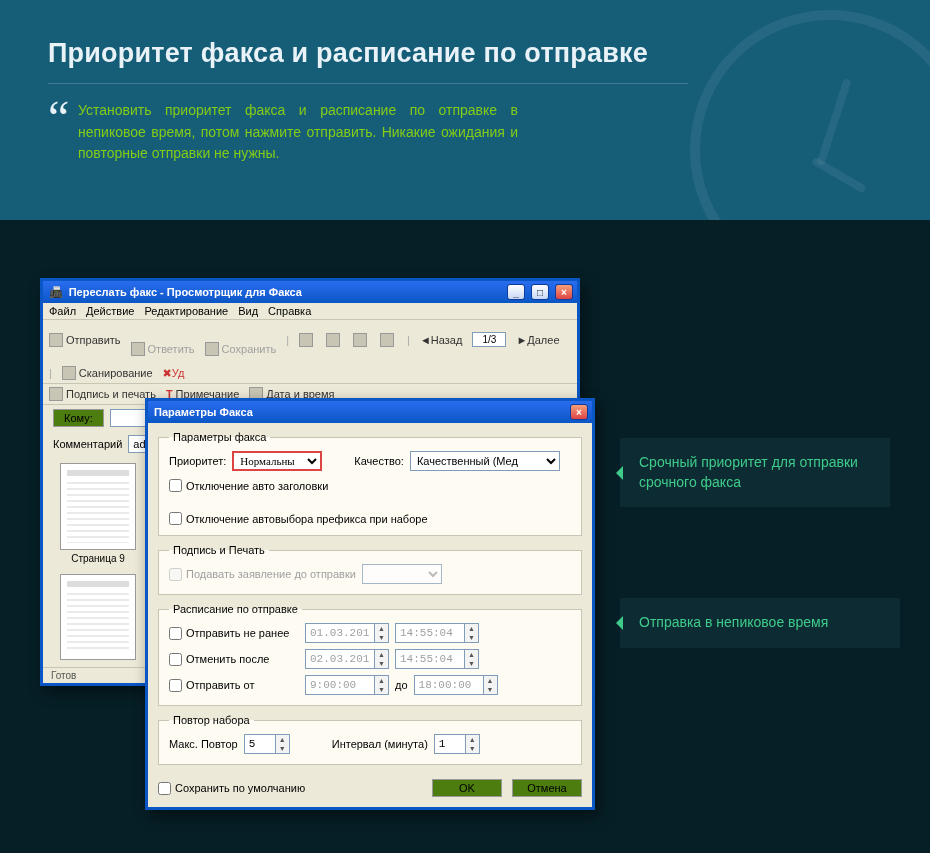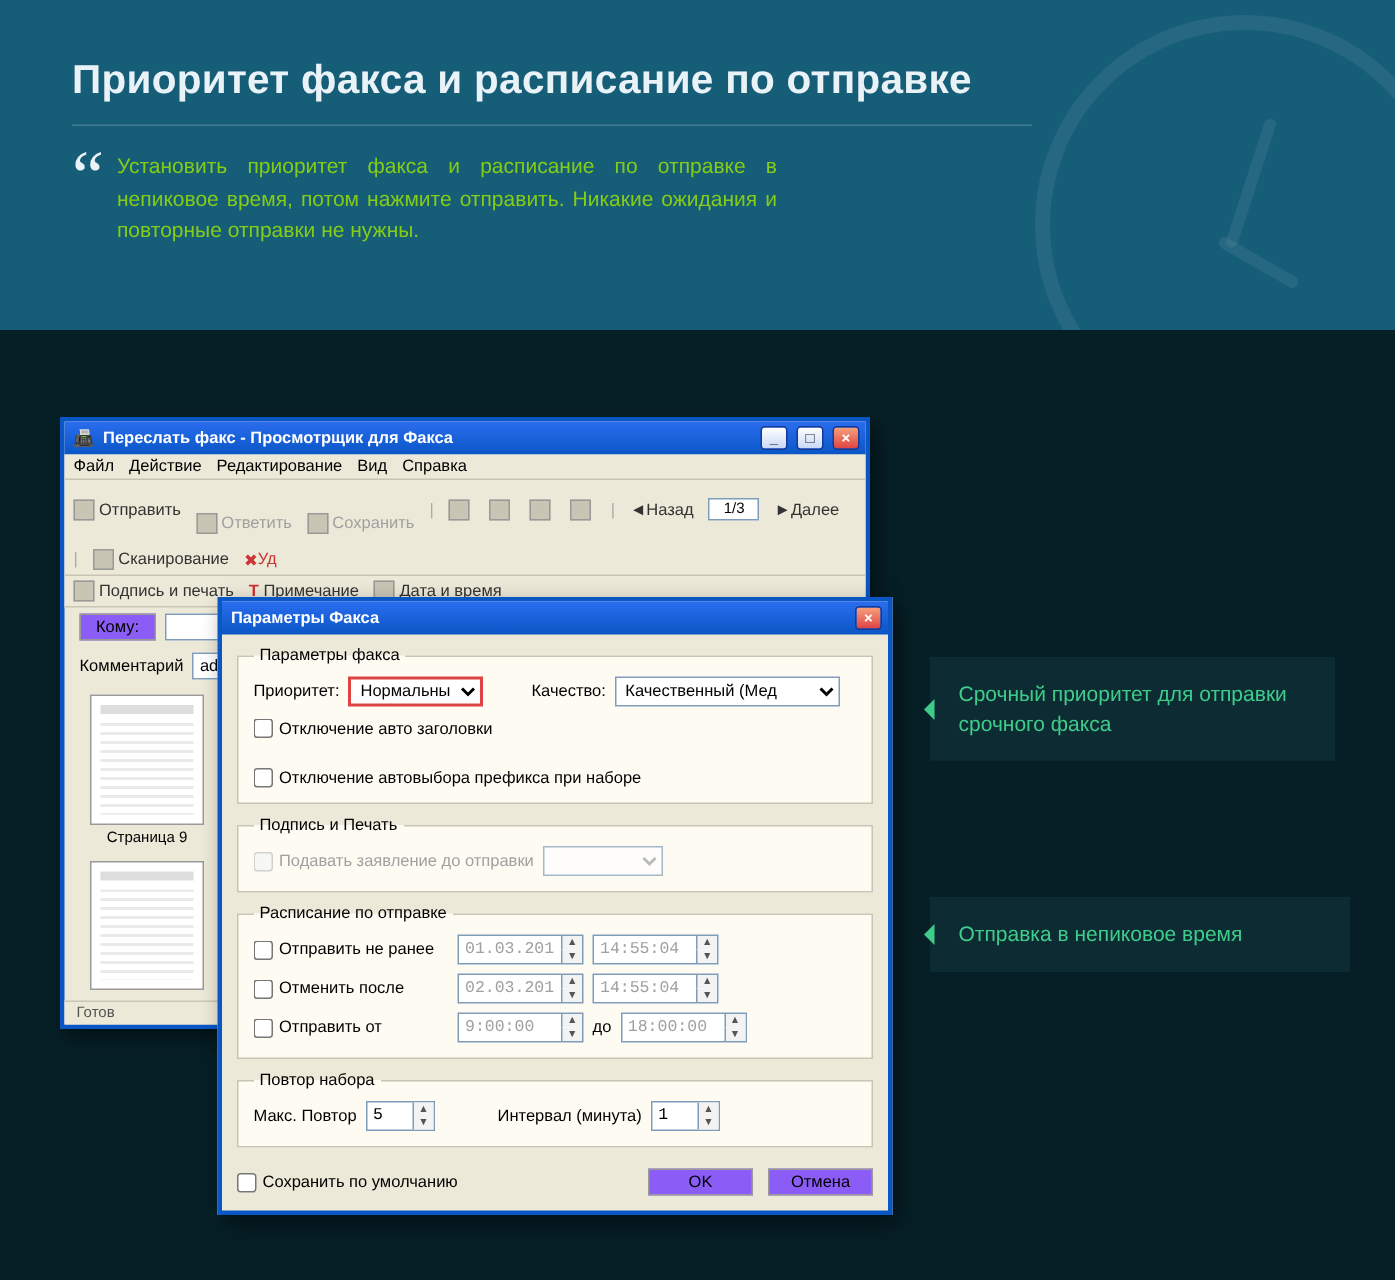--- a/index.html
+++ b/index.html
@@ -106,39 +106,39 @@
   .xp-close{ background:linear-gradient(#f7a07a,#d44);color:#fff;}
   .xp-menu { background:#ece9d8; border-bottom:1px solid #c8c5b4; padding:2px 6px; display:flex; gap:10px;}
   .xp-menu span{cursor:default;}
   .xp-toolbar { background:#ece9d8; border-bottom:1px solid #c8c5b4; padding:3px 6px; display:flex; gap:10px; align-items:center; flex-wrap:wrap;}
   .tb-icon{width:14px;height:14px;display:inline-block;background:#c8c5b4;border:1px solid #999;vertical-align:middle;margin-right:3px;}
   .tb-item{color:#333; display:inline-flex; align-items:center;}
   .tb-item.disabled{color:#a0a0a0;margin-top:19px;}
   .page-field{width:34px;border:1px solid #7f9db9;background:#fff;text-align:center;font-size:10px;padding:1px;}
   .row{display:flex;align-items:center;gap:6px;padding:4px 10px;}
   .row input[type=text]{border:1px solid #7f9db9;background:#fff;height:18px;padding:1px 4px;font-size:11px;}
-  .xp-btn{background:#8b5cf6;border:1px solid #999;padding:2px 10px;font-size:11px;}
+  .xp-btn{background:#4d7c0f;border:1px solid #999;padding:2px 10px;font-size:11px;}
   .viewer-body{display:flex;gap:8px;padding:6px 10px 4px 10px;height:210px;}
   .thumb-col{width:90px;display:flex;flex-direction:column;align-items:center;}
   .thumb{width:76px;height:96px;background:#fff;border:1px solid #9a9a9a;margin-bottom:3px;position:relative;overflow:hidden;}
   .thumb::before{content:"";position:absolute;inset:6px 6px auto 6px;height:6px;background:#ddd;}
   .thumb::after{content:"";position:absolute;left:6px;right:6px;top:18px;bottom:6px;
     background:repeating-linear-gradient(#eaeaea,#eaeaea 2px,#fff 2px,#fff 6px);}
   .status{background:#ece9d8;border-top:1px solid #c8c5b4;padding:2px 8px;font-size:10px;color:#555;}
 
   
   .win-viewer{ left:40px; top:58px; width:540px;}
 
   
   .win-params{ left:145px; top:178px; width:450px;}
   .fieldset{border:1px solid #c8c5b4;margin:8px 10px;padding:8px 10px 10px 10px;background:#fdfbf2;}
   .fieldset legend{padding:0 4px;font-size:11px;}
   .inline{display:flex;align-items:center;gap:6px;flex-wrap:wrap;}
   .select{border:1px solid #7f9db9;background:#fff;height:20px;font-size:11px;padding:0 2px;}
-  .highlight{border:2px solid #d44 !important;}
+  .highlight{border:2px solid #d44 !important;font-family:Liberation Serif, serif;}
   .chk{display:inline-flex;align-items:center;gap:4px;font-size:11px;}
   .chk input{width:13px;height:13px;}
   .spin{display:inline-flex;align-items:center;border:1px solid #7f9db9;background:#fff;height:20px;}
   .spin input{border:0;width:68px;height:18px;font-size:11px;padding:0 4px;background:transparent;font-family:Liberation Mono, monospace;}
   .spin .arrows{width:14px;display:flex;flex-direction:column;}
   .spin .arrows span{height:9px;border-left:1px solid #7f9db9;font-size:7px;line-height:9px;text-align:center;color:#555;background:#f3f3f3;}
   .params-footer{display:flex;align-items:center;gap:10px;padding:6px 10px 10px 10px;}
   .params-footer .xp-btn{min-width:70px;}
   .txt-disabled{color:#a0a0a0;}
   .to-input{flex:1;}

